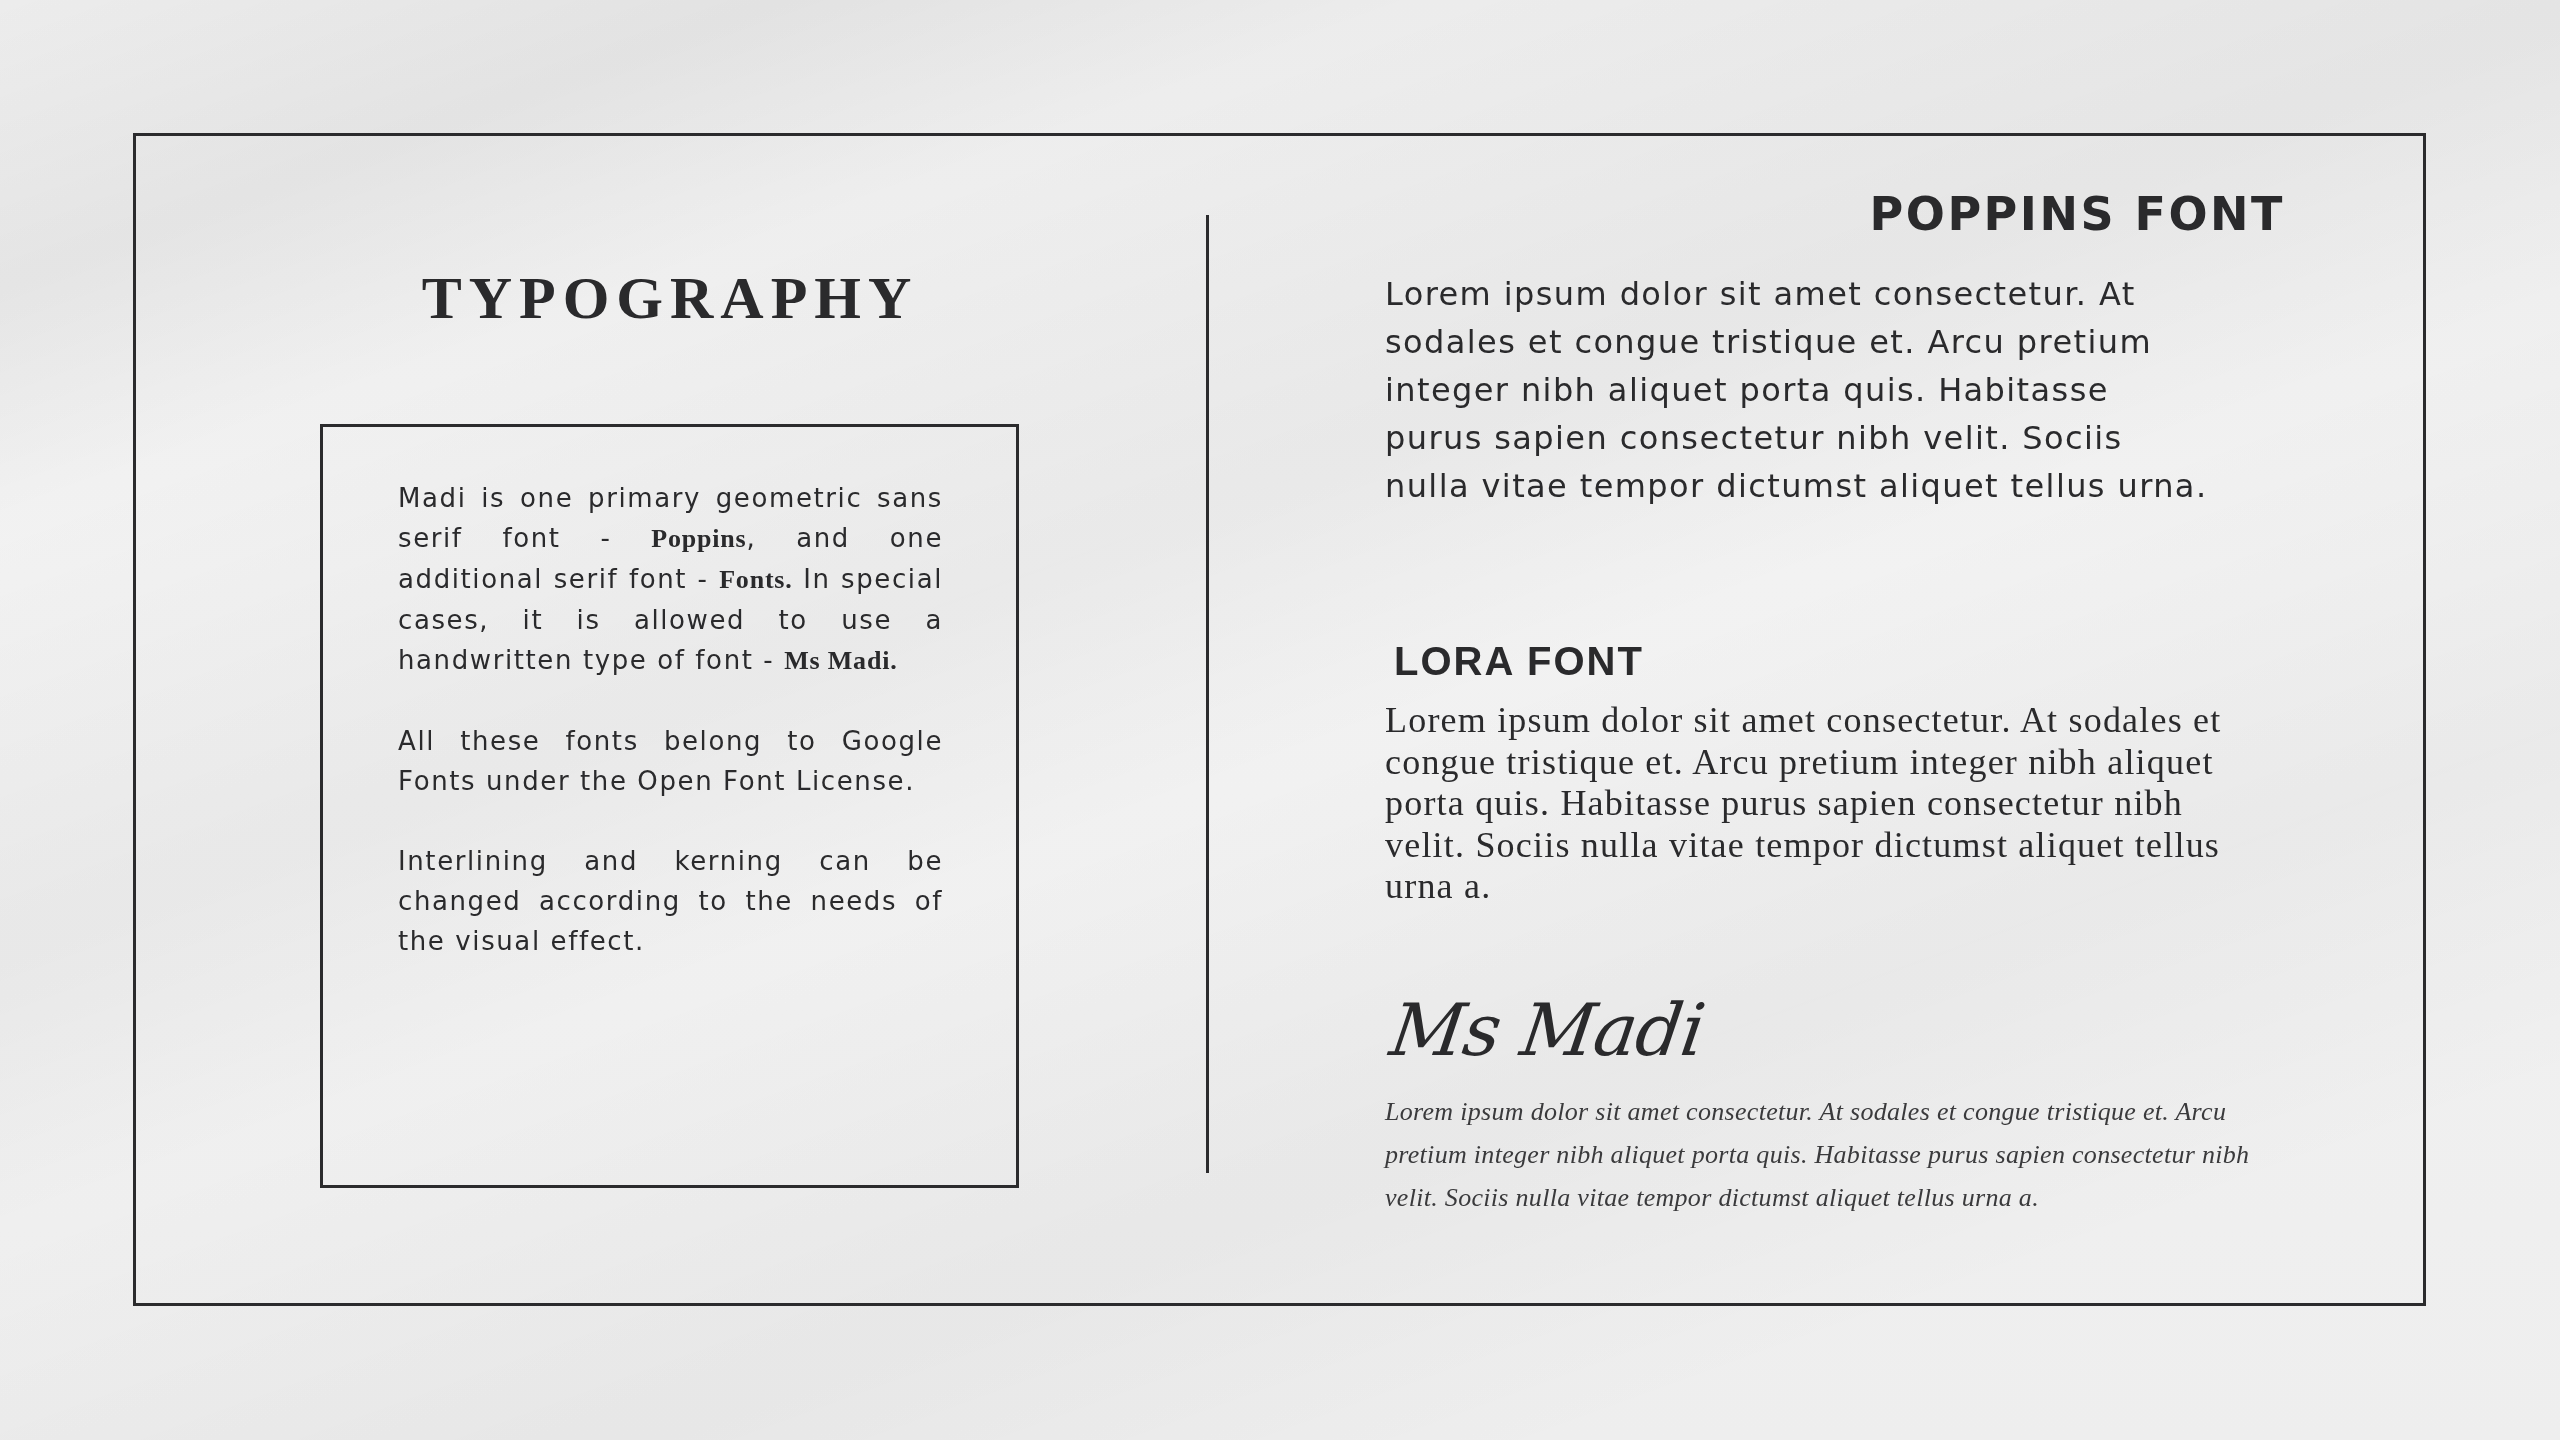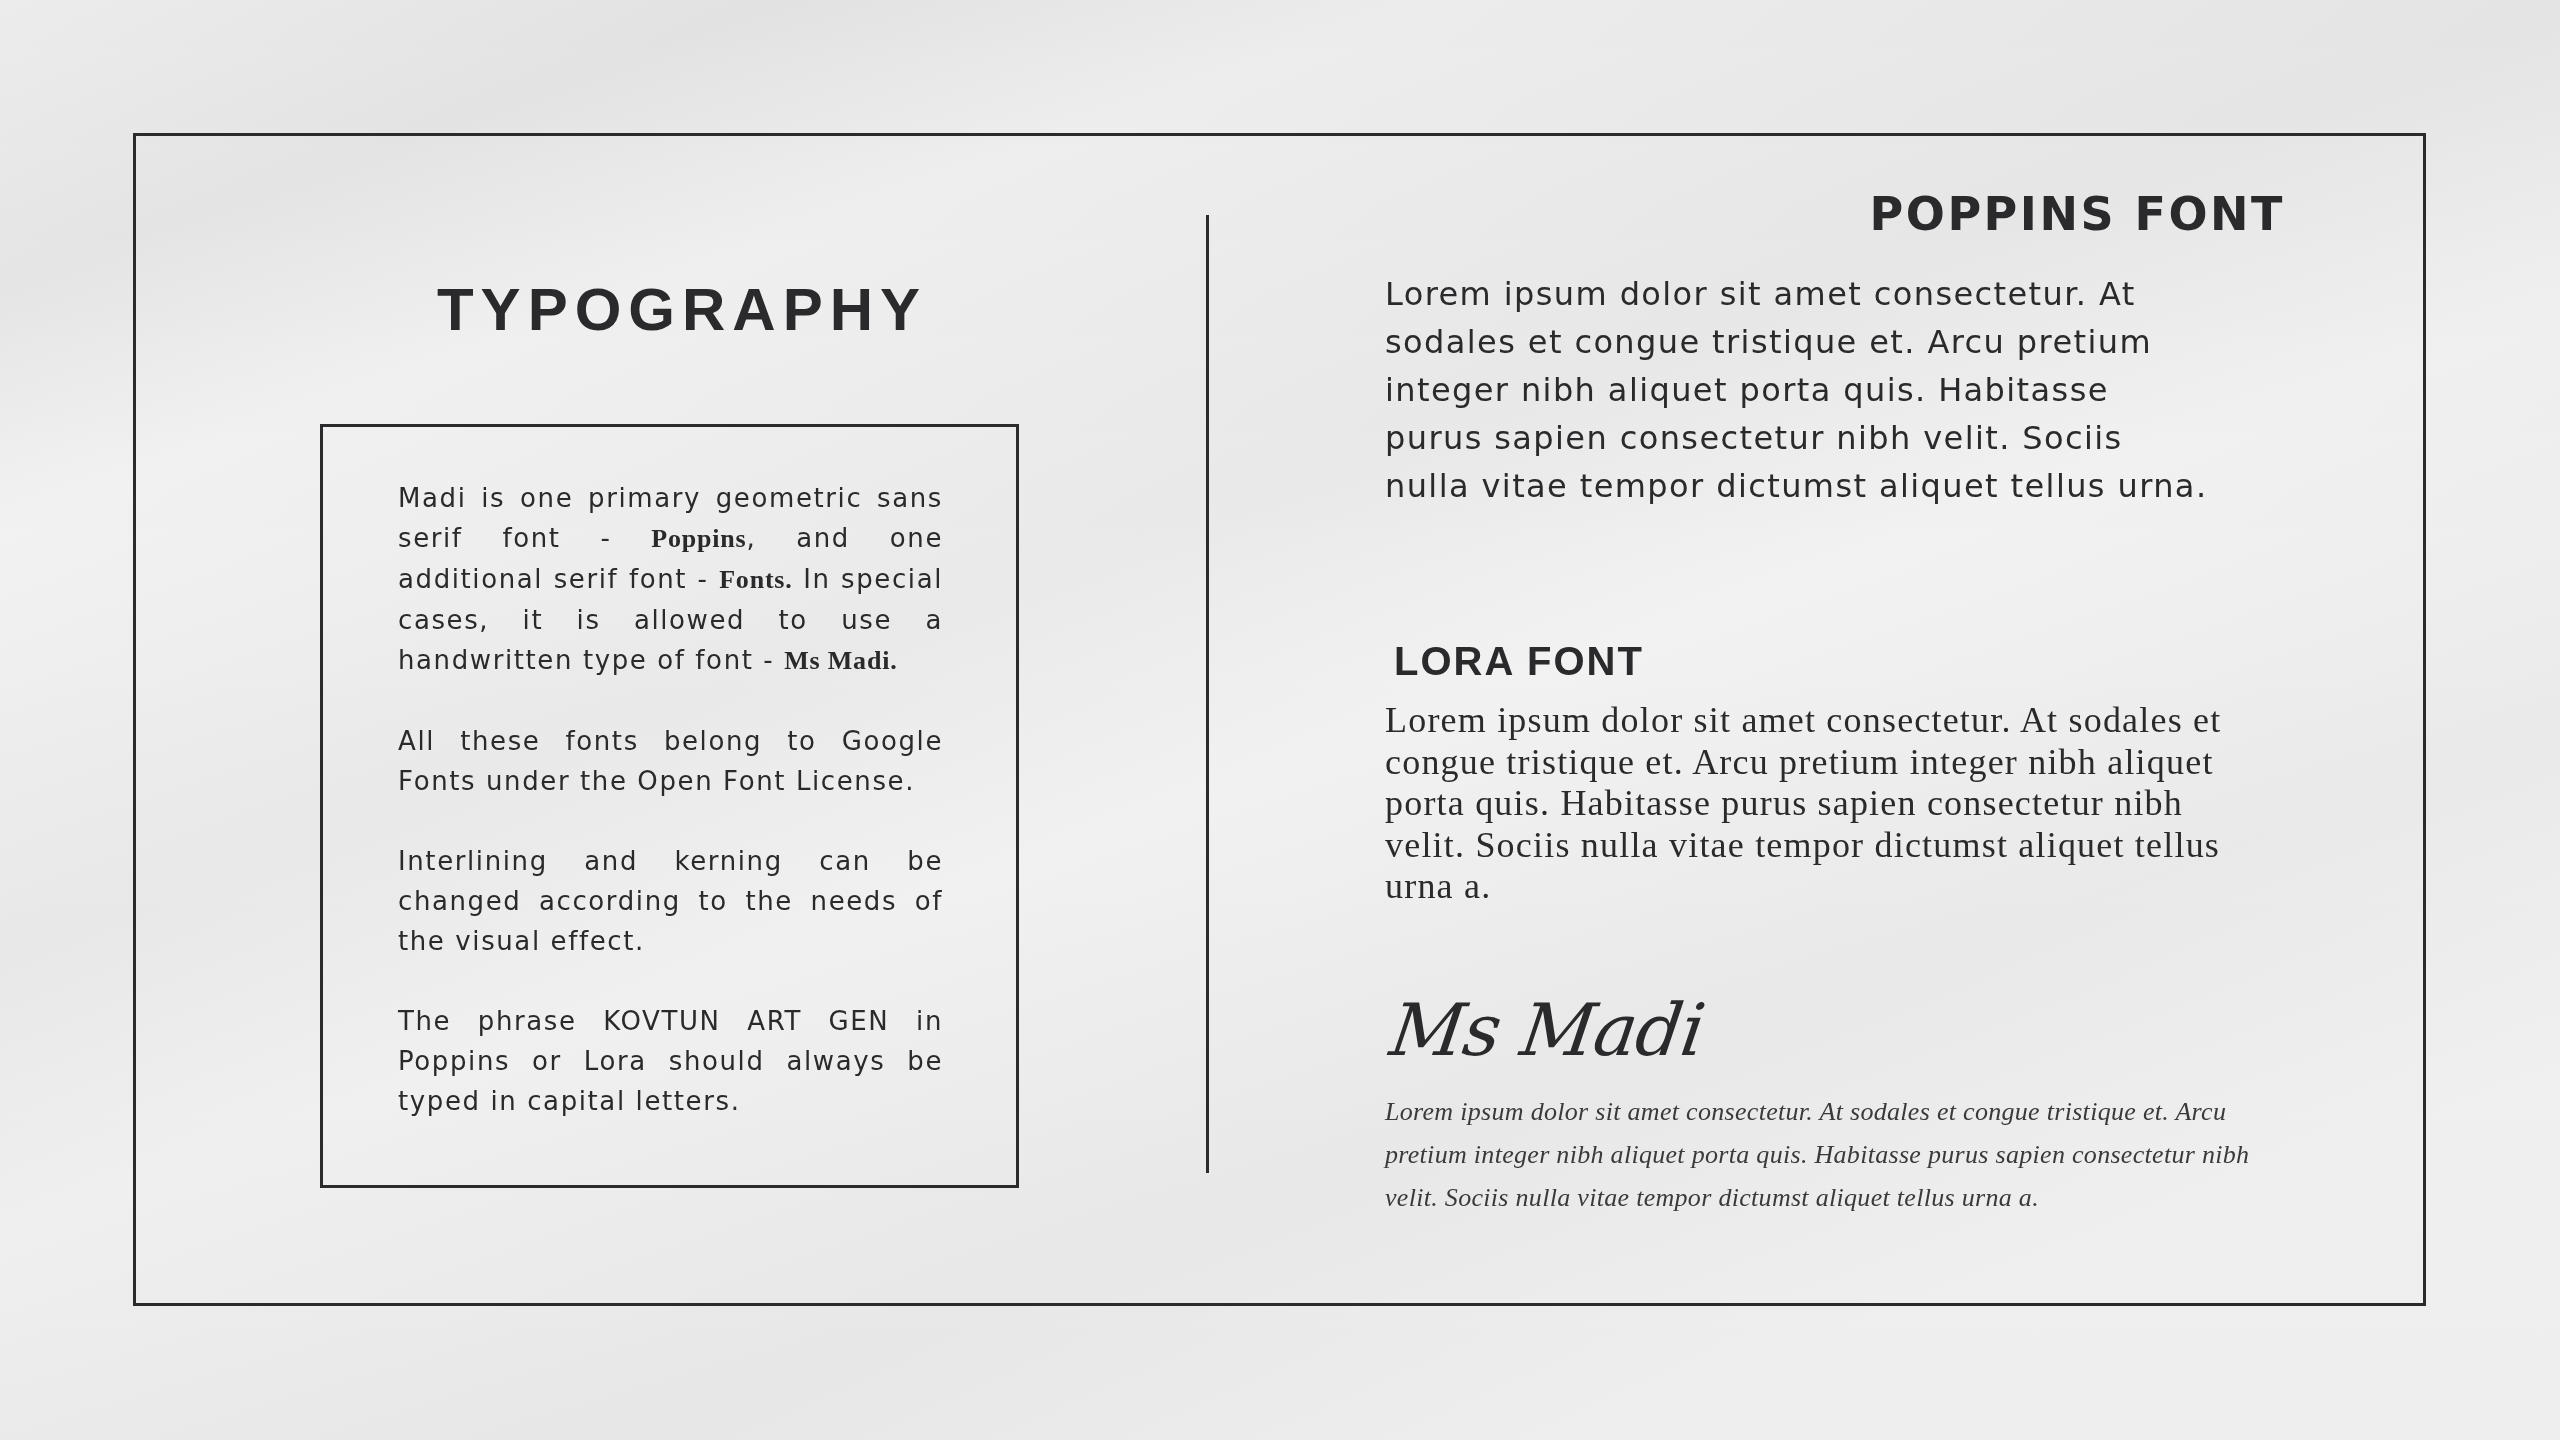--- a/index.html
+++ b/index.html
@@ -15,22 +15,22 @@
     .frame {
       position: absolute; left: 133px; top: 133px; width: 2287px; height: 1167px;
       border: 3px solid #2b2b2d;
     }
     .divider {
       position: absolute; left: 1206px; top: 215px; width: 3px; height: 958px;
       background: #2b2b2d;
     }
     .main-title {
       position: absolute; left: 320px; top: 258px; width: 700px; text-align: center;
-      font-family: Liberation Sans, sans-serif; font-weight: bold;
-      font-size: 60px; letter-spacing: 7px; line-height: 80px; margin: 12px;
+      font-family: Liberation Serif, serif; font-weight: bold;
+      font-size: 60px; letter-spacing: 7px; line-height: 80px; margin: 0;
       color: #2a2a2c;
     }
     .info-box {
       position: absolute; left: 320px; top: 424px; width: 693px; height: 758px;
       border: 3px solid #2b2b2d;
     }
     .info-text {
       position: absolute; left: 398px; top: 478px; width: 545px;
       font-family: "DejaVu Sans", sans-serif; font-size: 26px; line-height: 40px;
       text-align: justify; letter-spacing: 1.6px; color: #2a2a2c;
@@ -75,21 +75,20 @@
 
 <div class="frame"></div>
 
 <h1 class="main-title">TYPOGRAPHY</h1>
 
 <div class="info-box"></div>
 <div class="info-text">
   <p><span>Madi is one primary geometric sans serif font - </span><b>Poppins</b><span>, and one additional serif font - </span><b>Fonts.</b><span> In special cases, it is allowed to use a handwritten type of font - </span><b>Ms Madi.</b></p>
   <p><span>All these fonts belong to Google Fonts under the Open Font License.</span></p>
   <p><span>Interlining and kerning can be changed according to the needs of the visual effect.</span></p>
-  <p><span>The phrase KOVTUN ART GEN in Poppins or Lora should always be typed in capital letters.</span></p>
 </div>
 
 <div class="divider"></div>
 
 <h2 class="right-col poppins-title">POPPINS FONT</h2>
 <p class="right-col poppins-body">Lorem ipsum dolor sit amet consectetur. At sodales et congue tristique et. Arcu pretium integer nibh aliquet porta quis. Habitasse purus sapien consectetur nibh velit. Sociis nulla vitae tempor dictumst aliquet tellus urna.</p>
 
 <h2 class="right-col lora-title">LORA FONT</h2>
 <p class="right-col lora-body">Lorem ipsum dolor sit amet consectetur. At sodales et congue tristique et. Arcu pretium integer nibh aliquet porta quis. Habitasse purus sapien consectetur nibh velit. Sociis nulla vitae tempor dictumst aliquet tellus urna a.</p>
 

